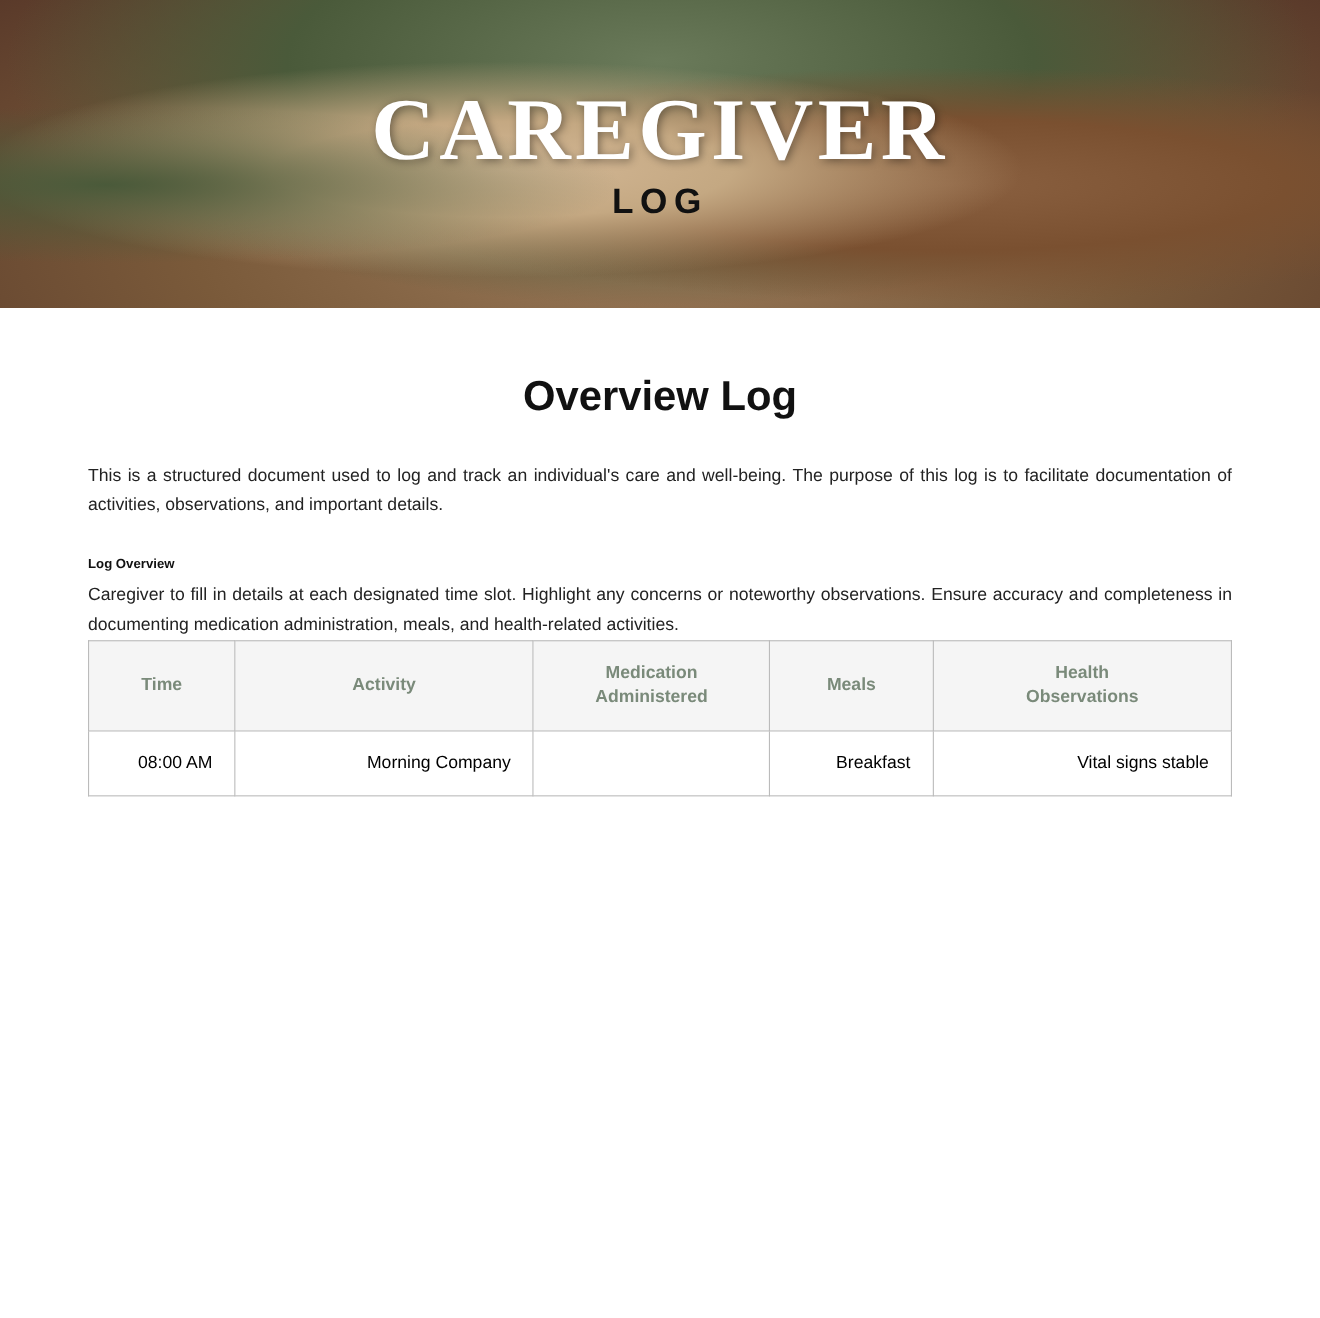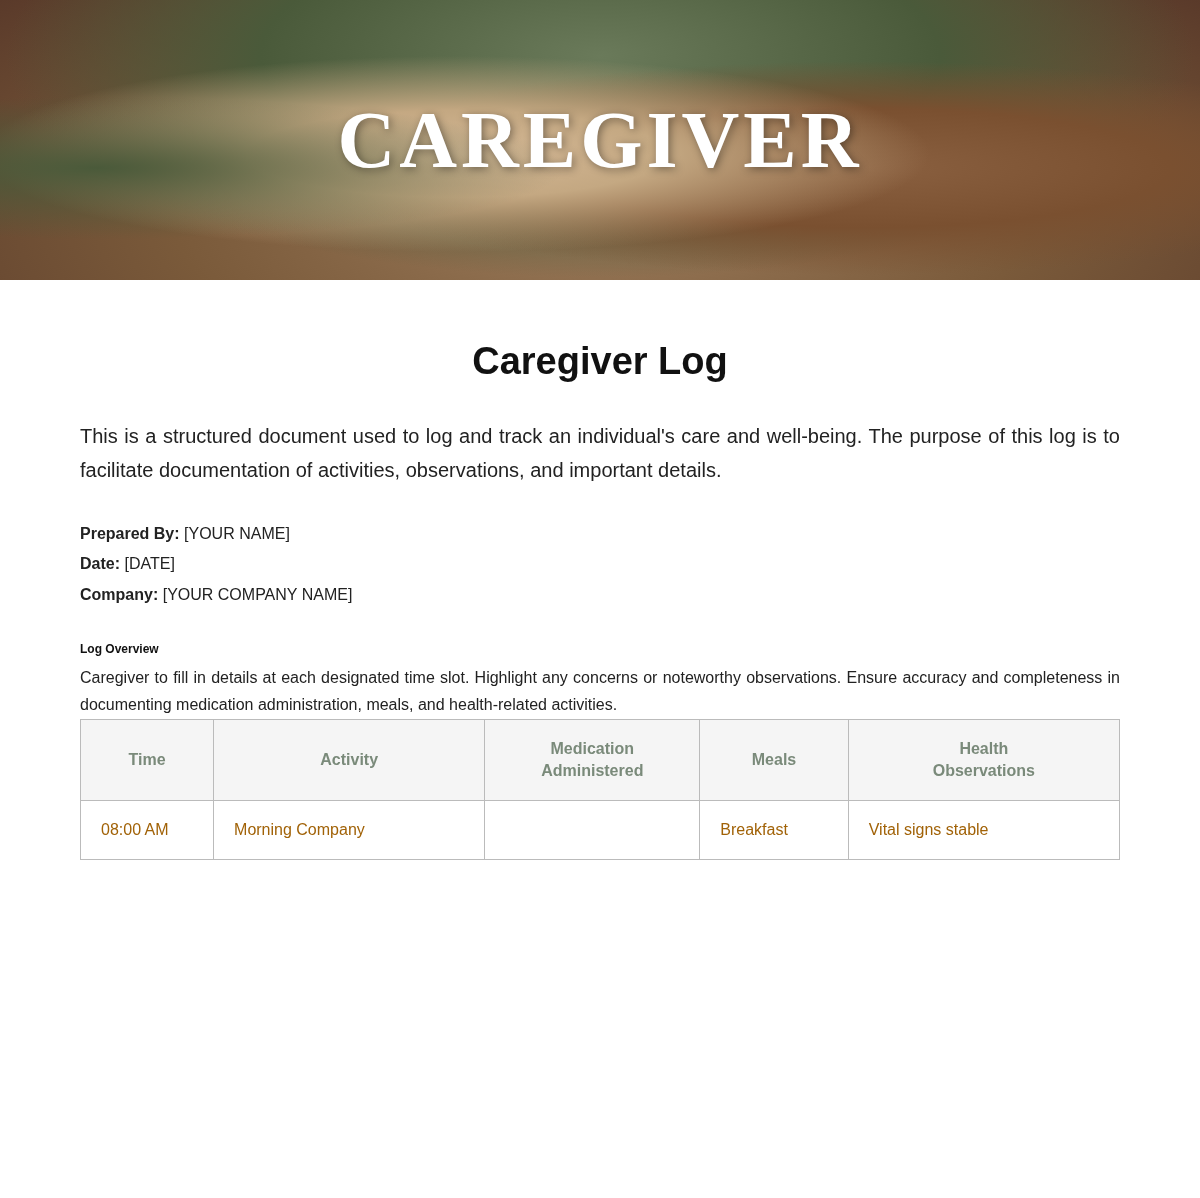--- a/index.html
+++ b/index.html
@@ -86,21 +86,21 @@
     .doc-title {
       font-size: 38px;
       font-weight: 700;
       text-align: center;
       margin-bottom: 36px;
       font-family: Arial, sans-serif;
       color: #111111;
     }
 
     .intro-text {
-      font-size: 20px;
+      font-size: 16px;
       line-height: 1.7;
       text-align: justify;
       color: #222222;
       margin-bottom: 32px;
       font-family: Arial, sans-serif;
     }
 
     .meta-section {
       margin-bottom: 32px;
     }
@@ -149,65 +149,53 @@
       padding: 18px 20px;
       text-align: center;
       border: 1.5px solid #bbbbbb;
       vertical-align: middle;
     }
 
     .log-table td {
       padding: 20px 20px;
       border: 1.5px solid #bbbbbb;
       font-size: 16px;
-      color: #a16207;
+      color: #000000;
       vertical-align: top;
+      text-align: right;
     }
 
     .col-time { width: 130px; }
     .col-activity { width: 265px; }
     .col-medication { width: 210px; }
     .col-meals { width: 145px; }
     .col-health { width: 265px; }
 
     .th-two-line {
       line-height: 1.4;
     }
   </style>
 </head>
 <body>
 
 <div class="hero">
   <div class="hero-bg"></div>
   <div class="hero-photo-sim"></div>
   <div class="hero-text-container">
     <div class="hero-title">CAREGIVER</div>
+    <div class="hero-subtitle">LOG</div>
   </div>
 </div>
 
 <div class="main-content">
 
-  <h1 class="doc-title">Caregiver Log</h1>
+  <h1 class="doc-title">Overview Log</h1>
 
   <p class="intro-text">This is a structured document used to log and track an individual's care and well-being. The purpose of this log is to facilitate documentation of activities, observations, and important details.</p>
 
-  <div class="meta-section">
-    <div class="meta-line">
-      <span class="label">Prepared By:</span>
-      <span>[YOUR NAME]</span>
-    </div>
-    <div class="meta-line">
-      <span class="label">Date:</span>
-      <span>[DATE]</span>
-    </div>
-    <div class="meta-line">
-      <span class="label">Company:</span>
-      <span>[YOUR COMPANY NAME]</span>
-    </div>
-  </div>
 
   <div class="section-heading">Log Overview</div>
   <p class="overview-text">Caregiver to fill in details at each designated time slot. Highlight any concerns or noteworthy observations. Ensure accuracy and completeness in documenting medication administration, meals, and health-related activities.</p>
 
   <table class="log-table">
     <thead>
       <tr>
         <th class="col-time">Time</th>
         <th class="col-activity">Activity</th>
         <th class="col-medication th-two-line">

